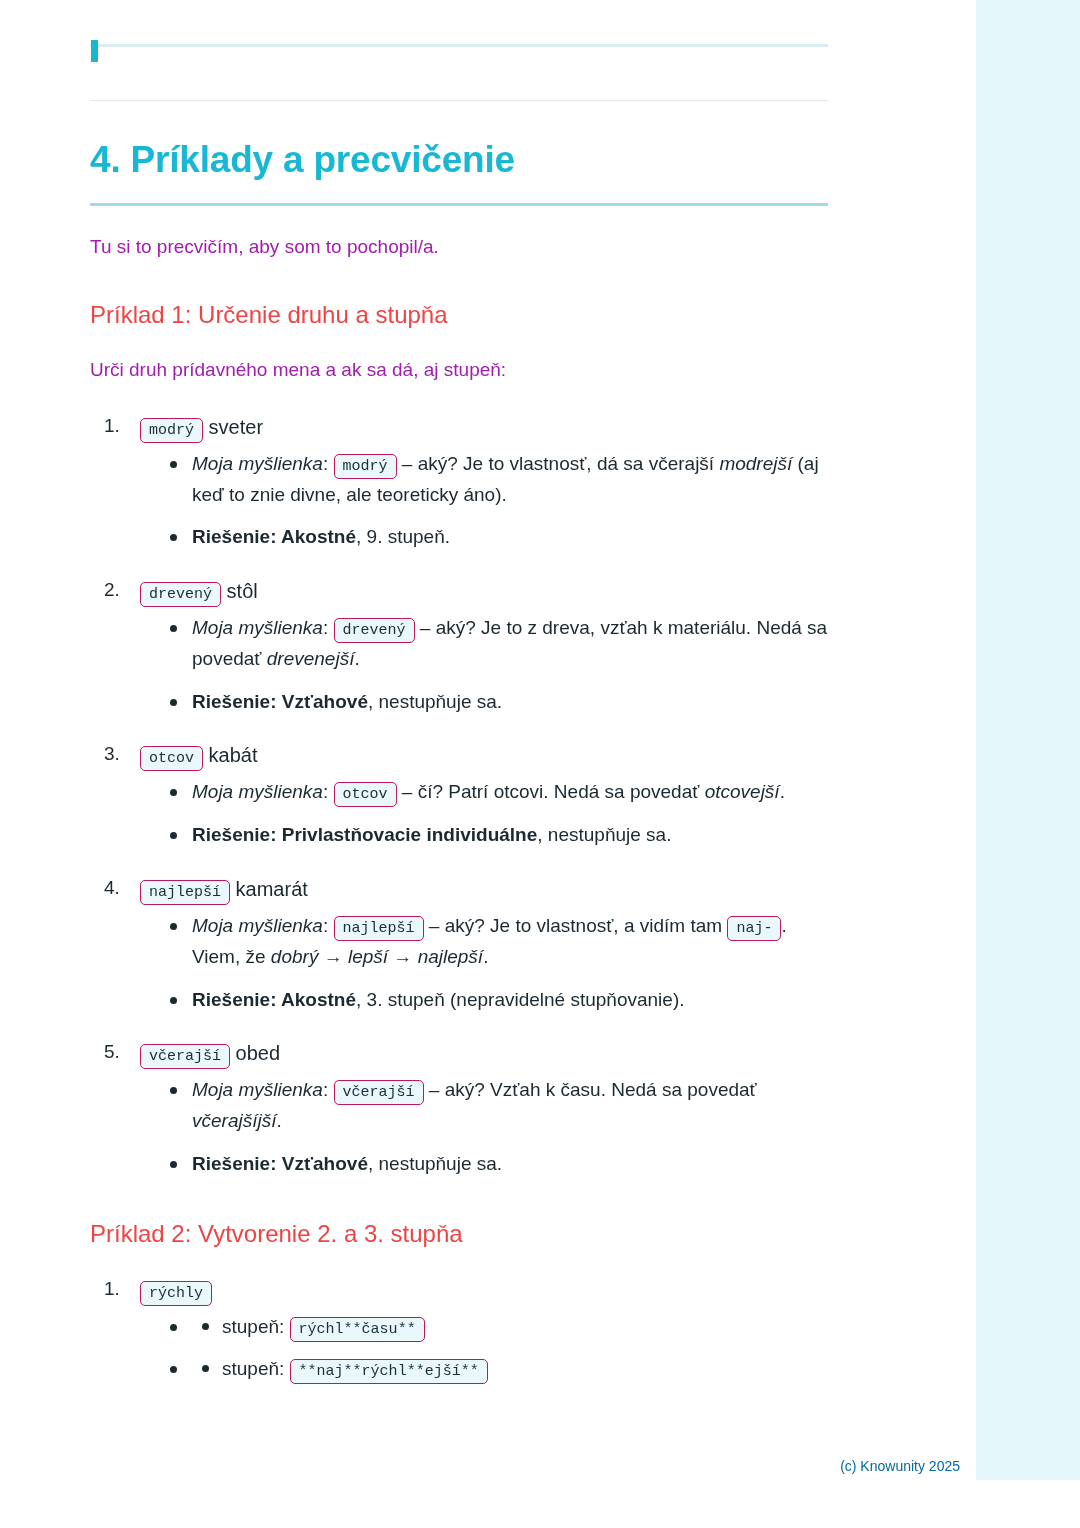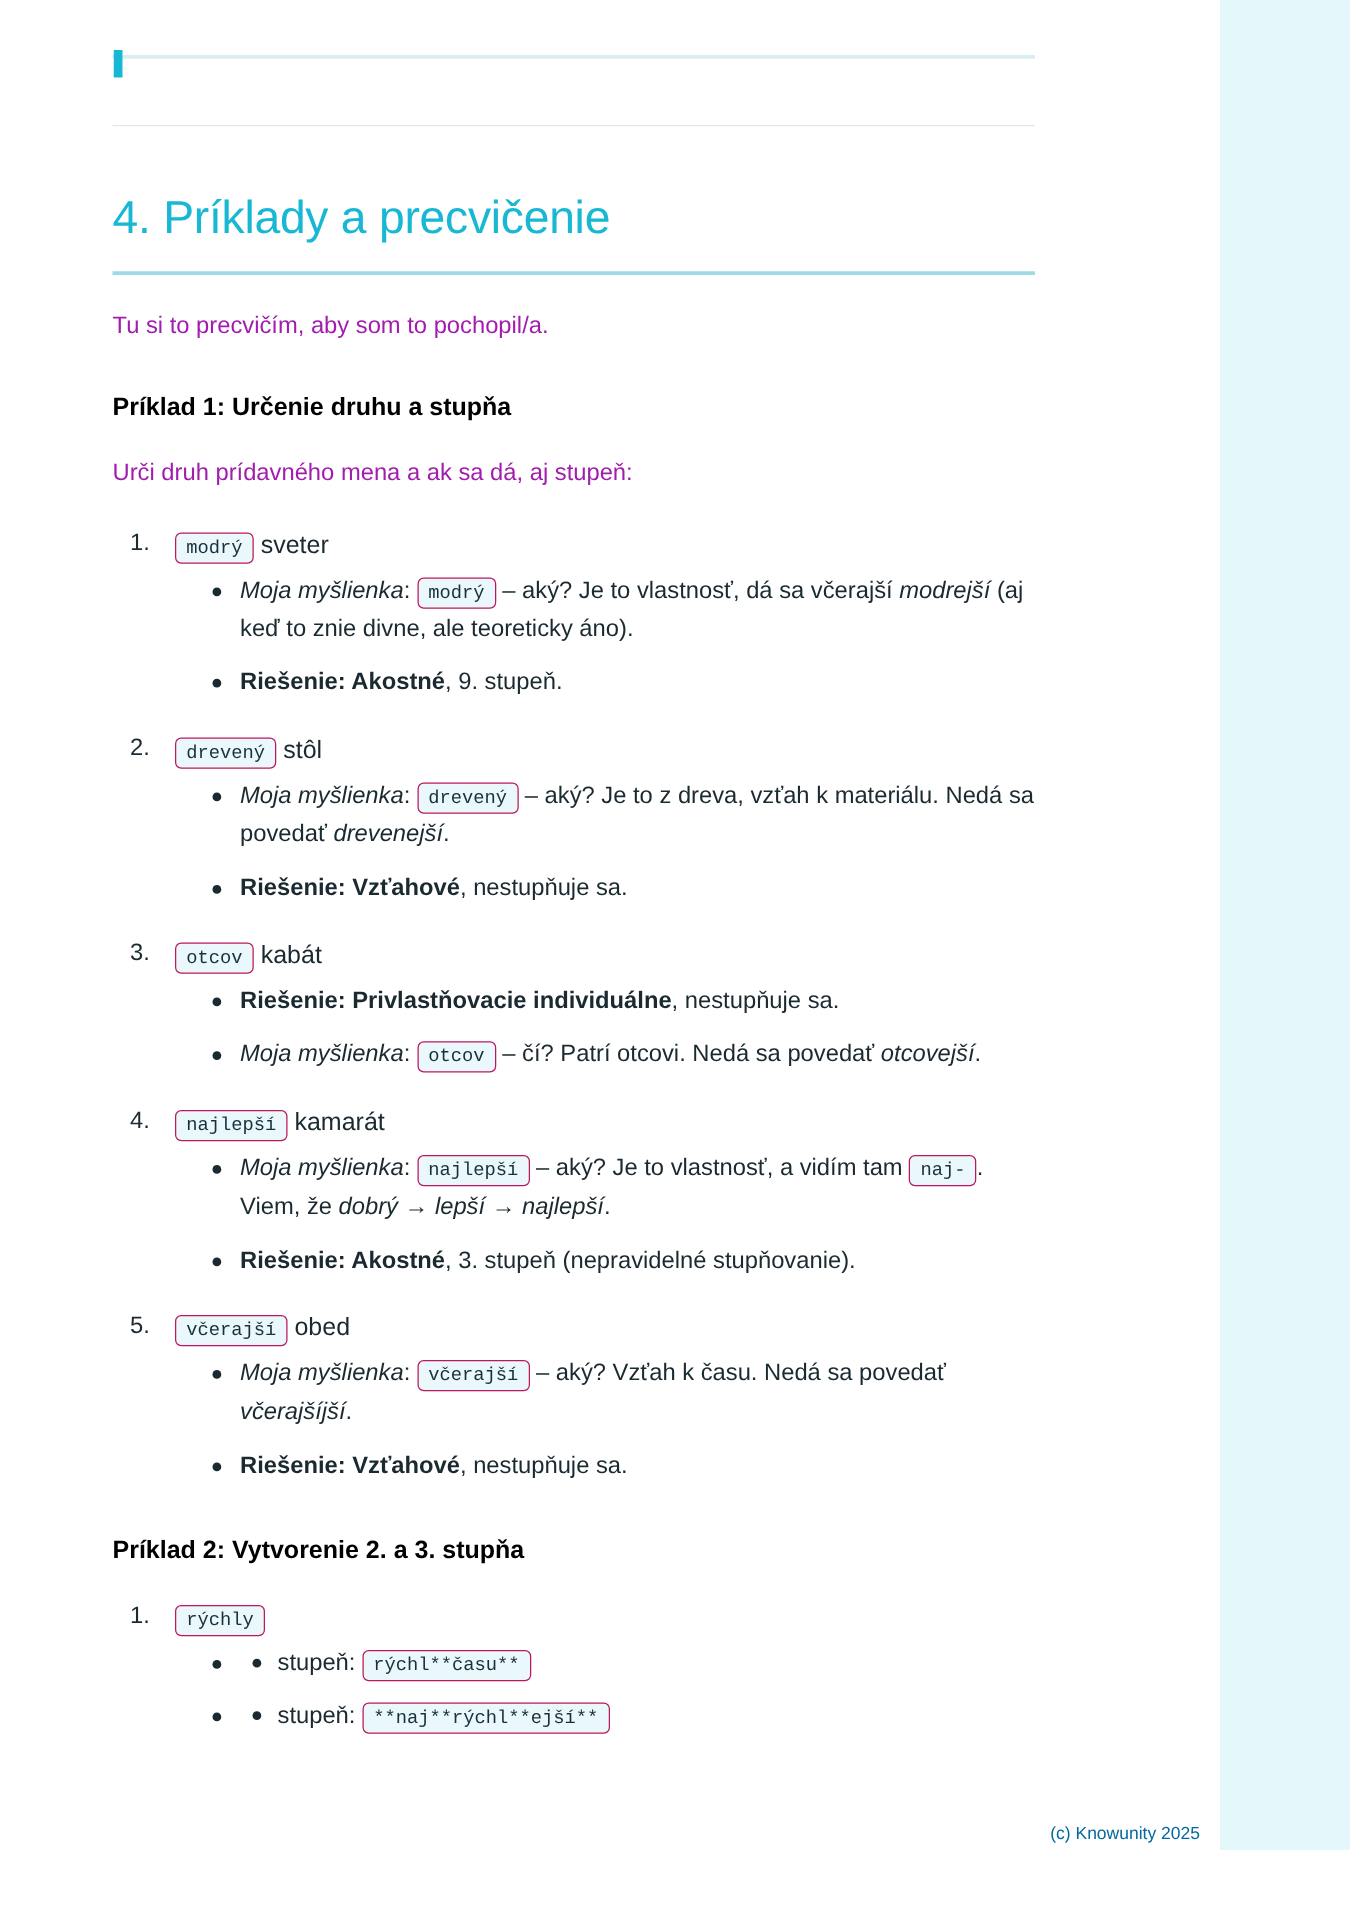--- a/index.html
+++ b/index.html
@@ -62,40 +62,40 @@
   }
   .divider {
     width: 738px;
     height: 1px;
     background: #e3e7ea;
     margin: 32px 0 0 0;
   }
   h1.section-title {
     color: #18b8d4;
     font-size: 37px;
-    font-weight: normal;
-    margin: 52px 0 0 0;
+    font-weight: bold;
+    margin: 38px 0 0 0;
     letter-spacing: -0.2px;
   }
   .title-rule {
     width: 738px;
     height: 3px;
     background: #9fdbe6;
     margin-top: 22px;
   }
   p.body {
     font-size: 19px;
     color: #a21caf;
     line-height: 1.55;
     margin: 26px 0 0 0;
   }
   h2.sub-title {
-    color: #000000;
-    font-size: 20px;
-    font-weight: bold;
+    color: #ef4444;
+    font-size: 24px;
+    font-weight: normal;
     margin: 40px 0 0 0;
   }
   ol.examples {
     list-style: none;
     counter-reset: ex;
     margin: 26px 0 0 0;
     padding: 0 0 0 10px;
   }
   ol.examples > li {
     counter-increment: ex;
@@ -228,25 +228,25 @@
           </li>
         </ul>
       </li>
 
       <li>
         <div class="item-head">
           <code class="tok">otcov</code><span> kabát</span>
         </div>
         <ul class="bullets">
           <li>
+            <em>Moja myšlienka</em>: <code class="tok">otcov</code><span> – čí? Patrí otcovi. Nedá sa povedať </span><em>otcovejší</em><span>.</span>
+          </li>
+          <li>
             <b>Riešenie: Privlastňovacie individuálne</b><span>, nestupňuje sa.</span>
           </li>
-          <li>
-            <em>Moja myšlienka</em>: <code class="tok">otcov</code><span> – čí? Patrí otcovi. Nedá sa povedať </span><em>otcovejší</em><span>.</span>
-          </li>
         </ul>
       </li>
 
       <li>
         <div class="item-head">
           <code class="tok">najlepší</code><span> kamarát</span>
         </div>
         <ul class="bullets">
           <li>
             <em>Moja myšlienka</em>: <code class="tok">najlepší</code><span> – aký? Je to vlastnosť, a vidím tam </span><code class="tok">naj-</code><span>. Viem, že </span><em>dobrý → lepší → najlepší</em><span>.</span>

